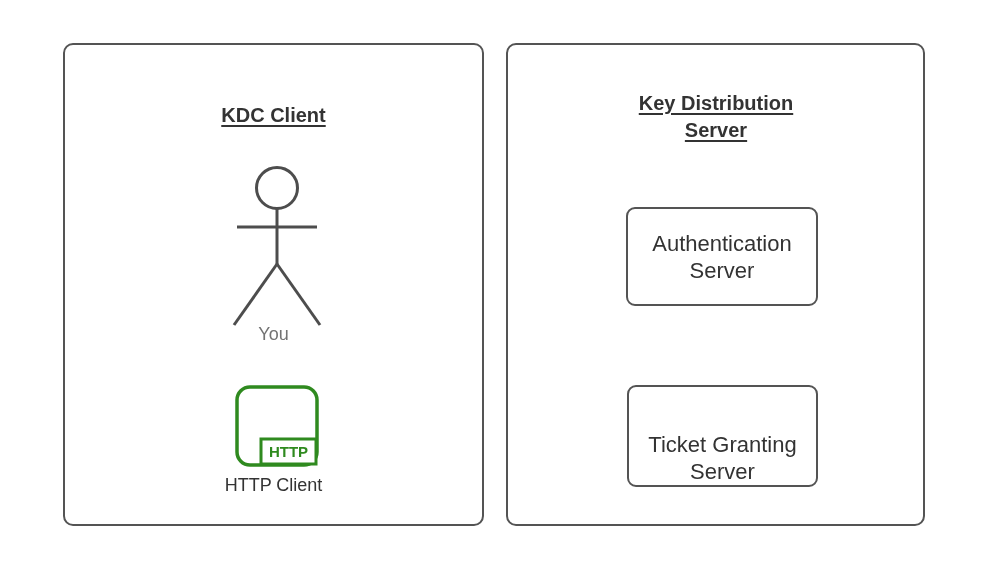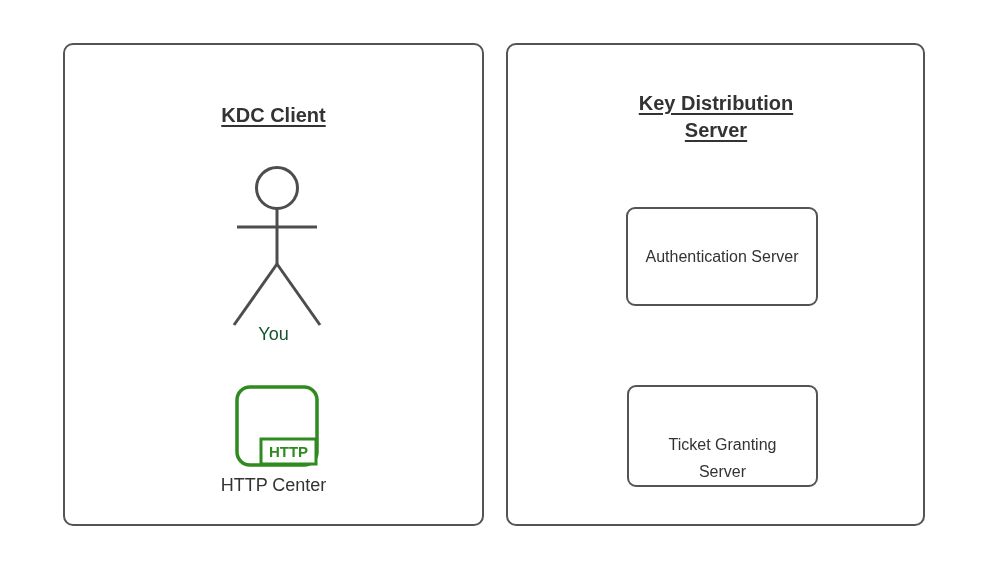--- a/index.html
+++ b/index.html
@@ -62,21 +62,21 @@
     top: 117px;
   }
   .actor-label {
     position: absolute;
     left: 0;
     right: 0;
     top: 279px;
     text-align: center;
     font-size: 18px;
     line-height: 21px;
-    color: #14532d;
+    color: #737373;
   }
   .http-icon {
     position: absolute;
     left: 166px;
     top: 338px;
   }
   .service-label {
     position: absolute;
     left: 0;
     right: 0;
@@ -91,21 +91,21 @@
     box-sizing: border-box;
     border: 2px solid #545454;
     border-radius: 9px;
     background: #ffffff;
     display: flex;
     align-items: center;
     justify-content: center;
     text-align: center;
   }
   .server-box .server-label {
-    font-size: 16px;
+    font-size: 22px;
     line-height: 27px;
     color: #333333;
     width: 158px;
   }
   .box-auth {
     left: 118px;
     top: 162px;
     width: 192px;
     height: 99px;
   }
@@ -142,21 +142,21 @@
     </svg>
 
     <div class="actor-label">You</div>
 
     <svg class="http-icon" width="92" height="86" viewBox="0 0 92 86">
       <rect x="6" y="4" width="80" height="78" rx="13" ry="13" fill="none" stroke="#2f8a1f" stroke-width="3.5"></rect>
       <rect x="30" y="56" width="55" height="25" fill="#ffffff" stroke="#2f8a1f" stroke-width="3"></rect>
       <text x="57.5" y="74" text-anchor="middle">HTTP</text>
     </svg>
 
-    <div class="service-label">HTTP Center</div>
+    <div class="service-label">HTTP Client</div>
   </div>
 
   <div class="panel panel-kdc">
     <div class="panel-title">Key Distribution Server</div>
 
     <div class="server-box box-auth">
       <div class="server-label">Authentication Server</div>
     </div>
 
     <div class="server-box box-tgs">

